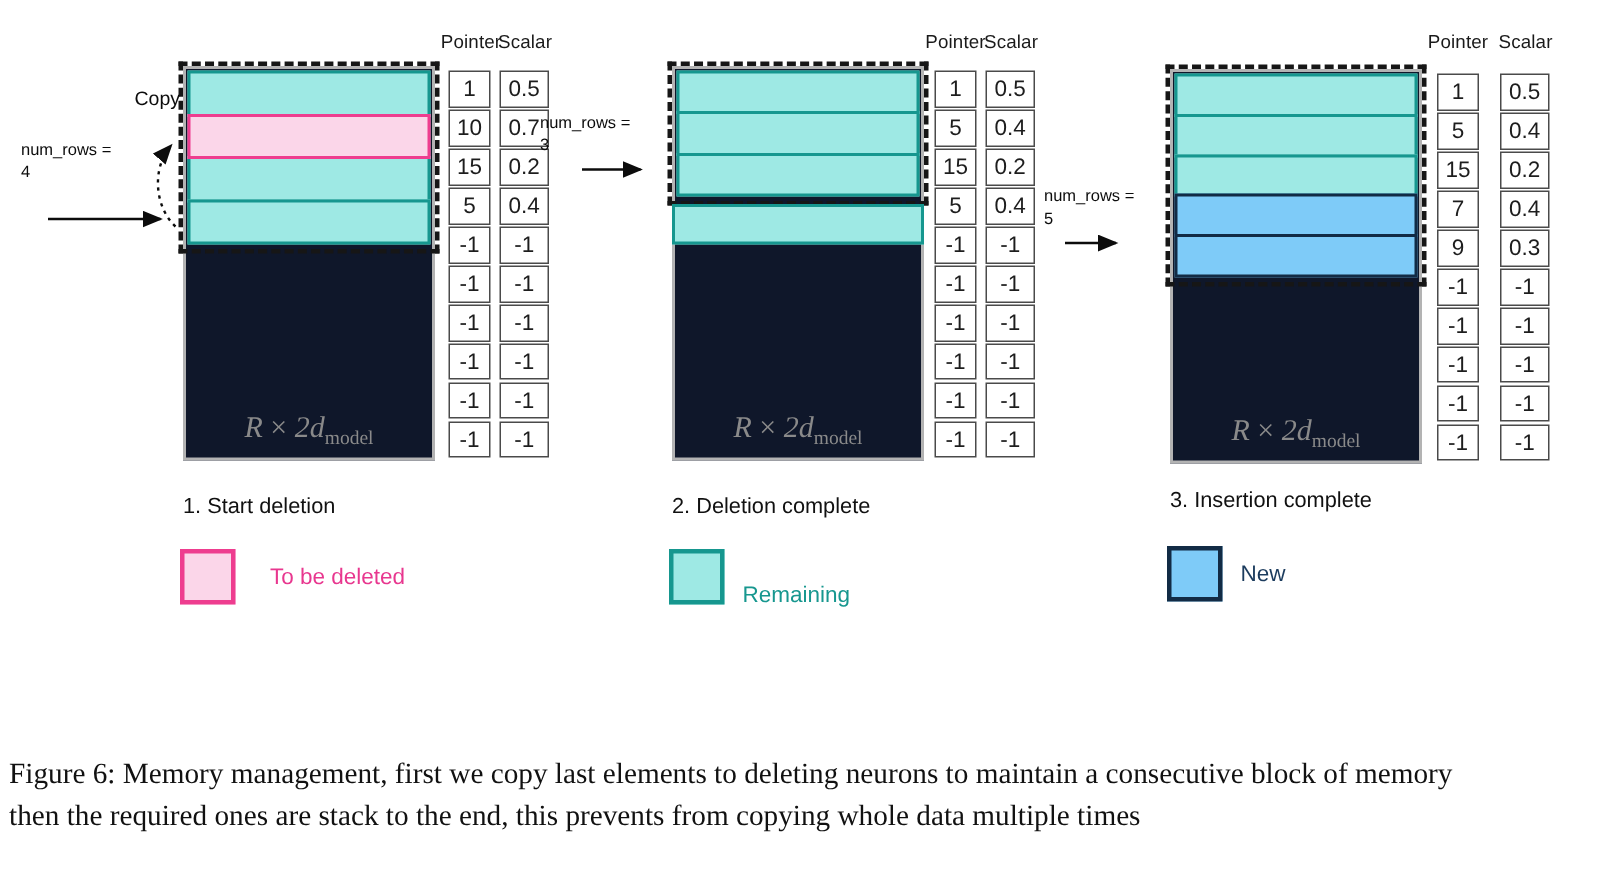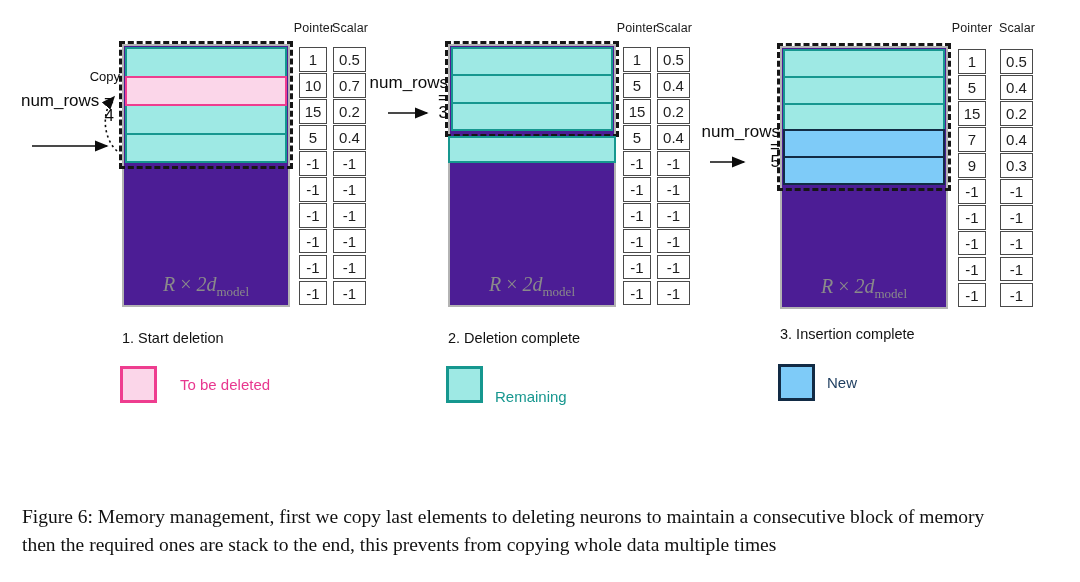--- a/index.html
+++ b/index.html
@@ -10,21 +10,21 @@
 
   
   .col-header {
     position:absolute; top:21px; width:52px; text-align:center;
     font-size:12.5px; color:#1a1a1a; letter-spacing:0.1px;
   }
 
   
   .gray-box {
     position:absolute; border:2px solid var(--gray_border);
-    background:#4c1d95; box-sizing:border-box;
+    background:#0f172a; box-sizing:border-box;
   }
   .matrix-label {
     position:absolute; left:0; right:0; bottom:5px; text-align:center;
     font-family:"Liberation Serif", serif; font-size:20px; color:var(--label_gray);
     white-space:nowrap;
   }
   .matrix-label .mi { font-style:italic; }
   .matrix-label .mx { margin:0 5px; font-style:normal; }
   .matrix-label sub { font-size:13px; font-style:normal; }
 
@@ -47,38 +47,38 @@
   .cell {
     height:24.6px; margin-bottom:1.4px; box-sizing:border-box;
     border:1.5px solid var(--cell_border); background:#ffffff;
     display:flex; align-items:center; justify-content:center;
     font-size:15px; color:#1d1d1d;
   }
   .pointer-col .cell { width:28px; }
   .scalar-col  .cell { width:33px; }
 
   
-  .num-rows { position:absolute; text-align:right; font-size:17px; color:#0c0c0c; line-height:15px; }
+  .num-rows { position:absolute; text-align:left; font-size:11px; color:#0c0c0c; line-height:15px; }
   .copy-label { position:absolute; font-size:13px; color:#0c0c0c; text-align:right; }
 
   .step-caption { position:absolute; font-size:14.5px; color:#111; }
 
   .legend-swatch {
     position:absolute; width:37px; height:37px; box-sizing:border-box; background:#fff;
   }
   .legend-swatch.pink { background:var(--pink_fill); border:3.5px solid var(--pink_border); }
   .legend-swatch.teal { background:var(--teal_fill); border:3.5px solid var(--teal_border); }
   .legend-swatch.blue { background:var(--blue_fill); border:3.5px solid var(--blue_border); }
   .legend-label { position:absolute; font-size:15px; }
   .legend-label.pink { color:var(--pink_text); }
   .legend-label.teal { color:var(--teal_text); }
   .legend-label.blue { color:var(--blue_text); }
 
   .fig-caption {
-    position:absolute; left:22px; top:503px; width:992px; margin:0;
+    position:absolute; left:6px; top:503px; width:992px; margin:0;
     font-family:"Liberation Serif", serif; font-size:19.5px; line-height:28px; color:#111;
   }
 
   .arrow-overlay { position:absolute; left:0; top:0; pointer-events:none; }
 </style>
 </head>
 <body>
 
 <div class="canvas">
 
@@ -127,21 +127,21 @@
       <div class="cell">0.2</div>
       <div class="cell">0.4</div>
       <div class="cell">-1</div>
       <div class="cell">-1</div>
       <div class="cell">-1</div>
       <div class="cell">-1</div>
       <div class="cell">-1</div>
       <div class="cell">-1</div>
     </div>
 
-  <div class="copy-label" style="left:76px; top:69px; width:44px;">Copy</div>
+  <div class="copy-label" style="left:76px; top:58px; width:44px;">Copy</div>
   <div class="num-rows" style="left:14px; top:93px; width:100px;">
     <div>num_rows =</div>
     <div>4</div>
   </div>
 
   <div class="step-caption" style="left:122px; top:330px;">1. Start deletion</div>
   <div class="legend-swatch pink" style="left:120px; top:366px;"></div>
   <div class="legend-label pink" style="left:180px; top:376px;">To be deleted</div>
 
   <div class="col-header" style="left:611px;">Pointer</div>

